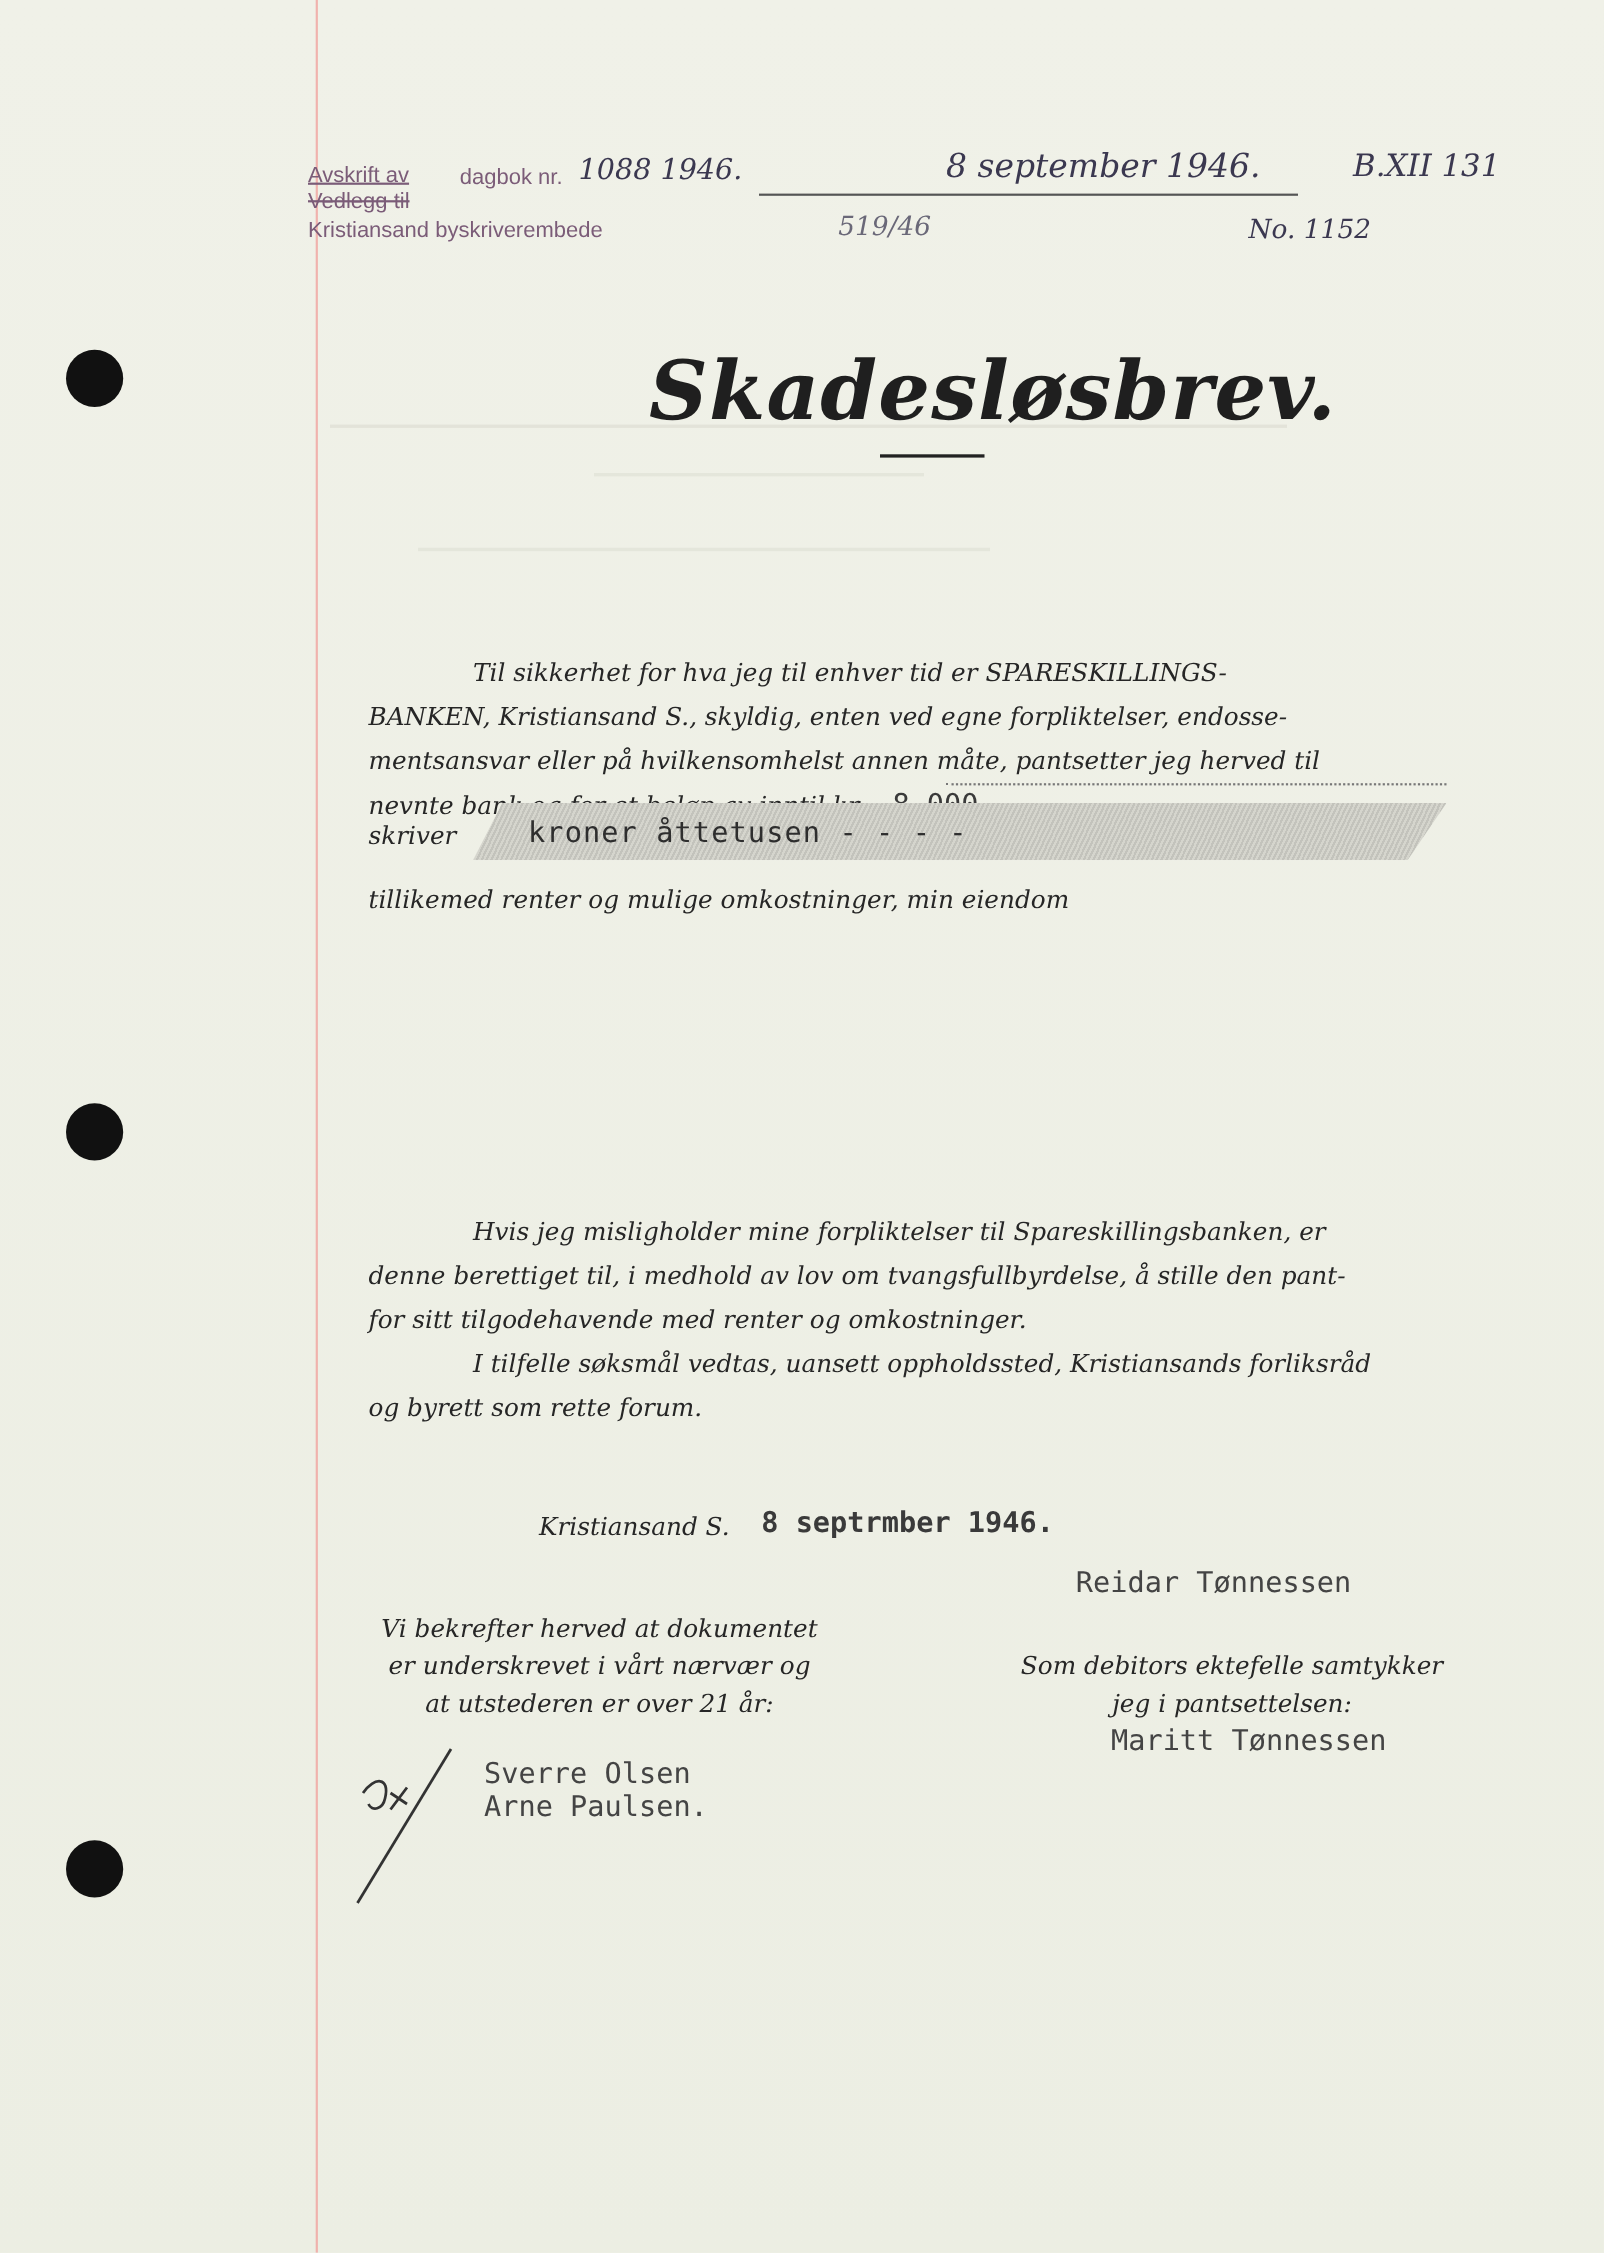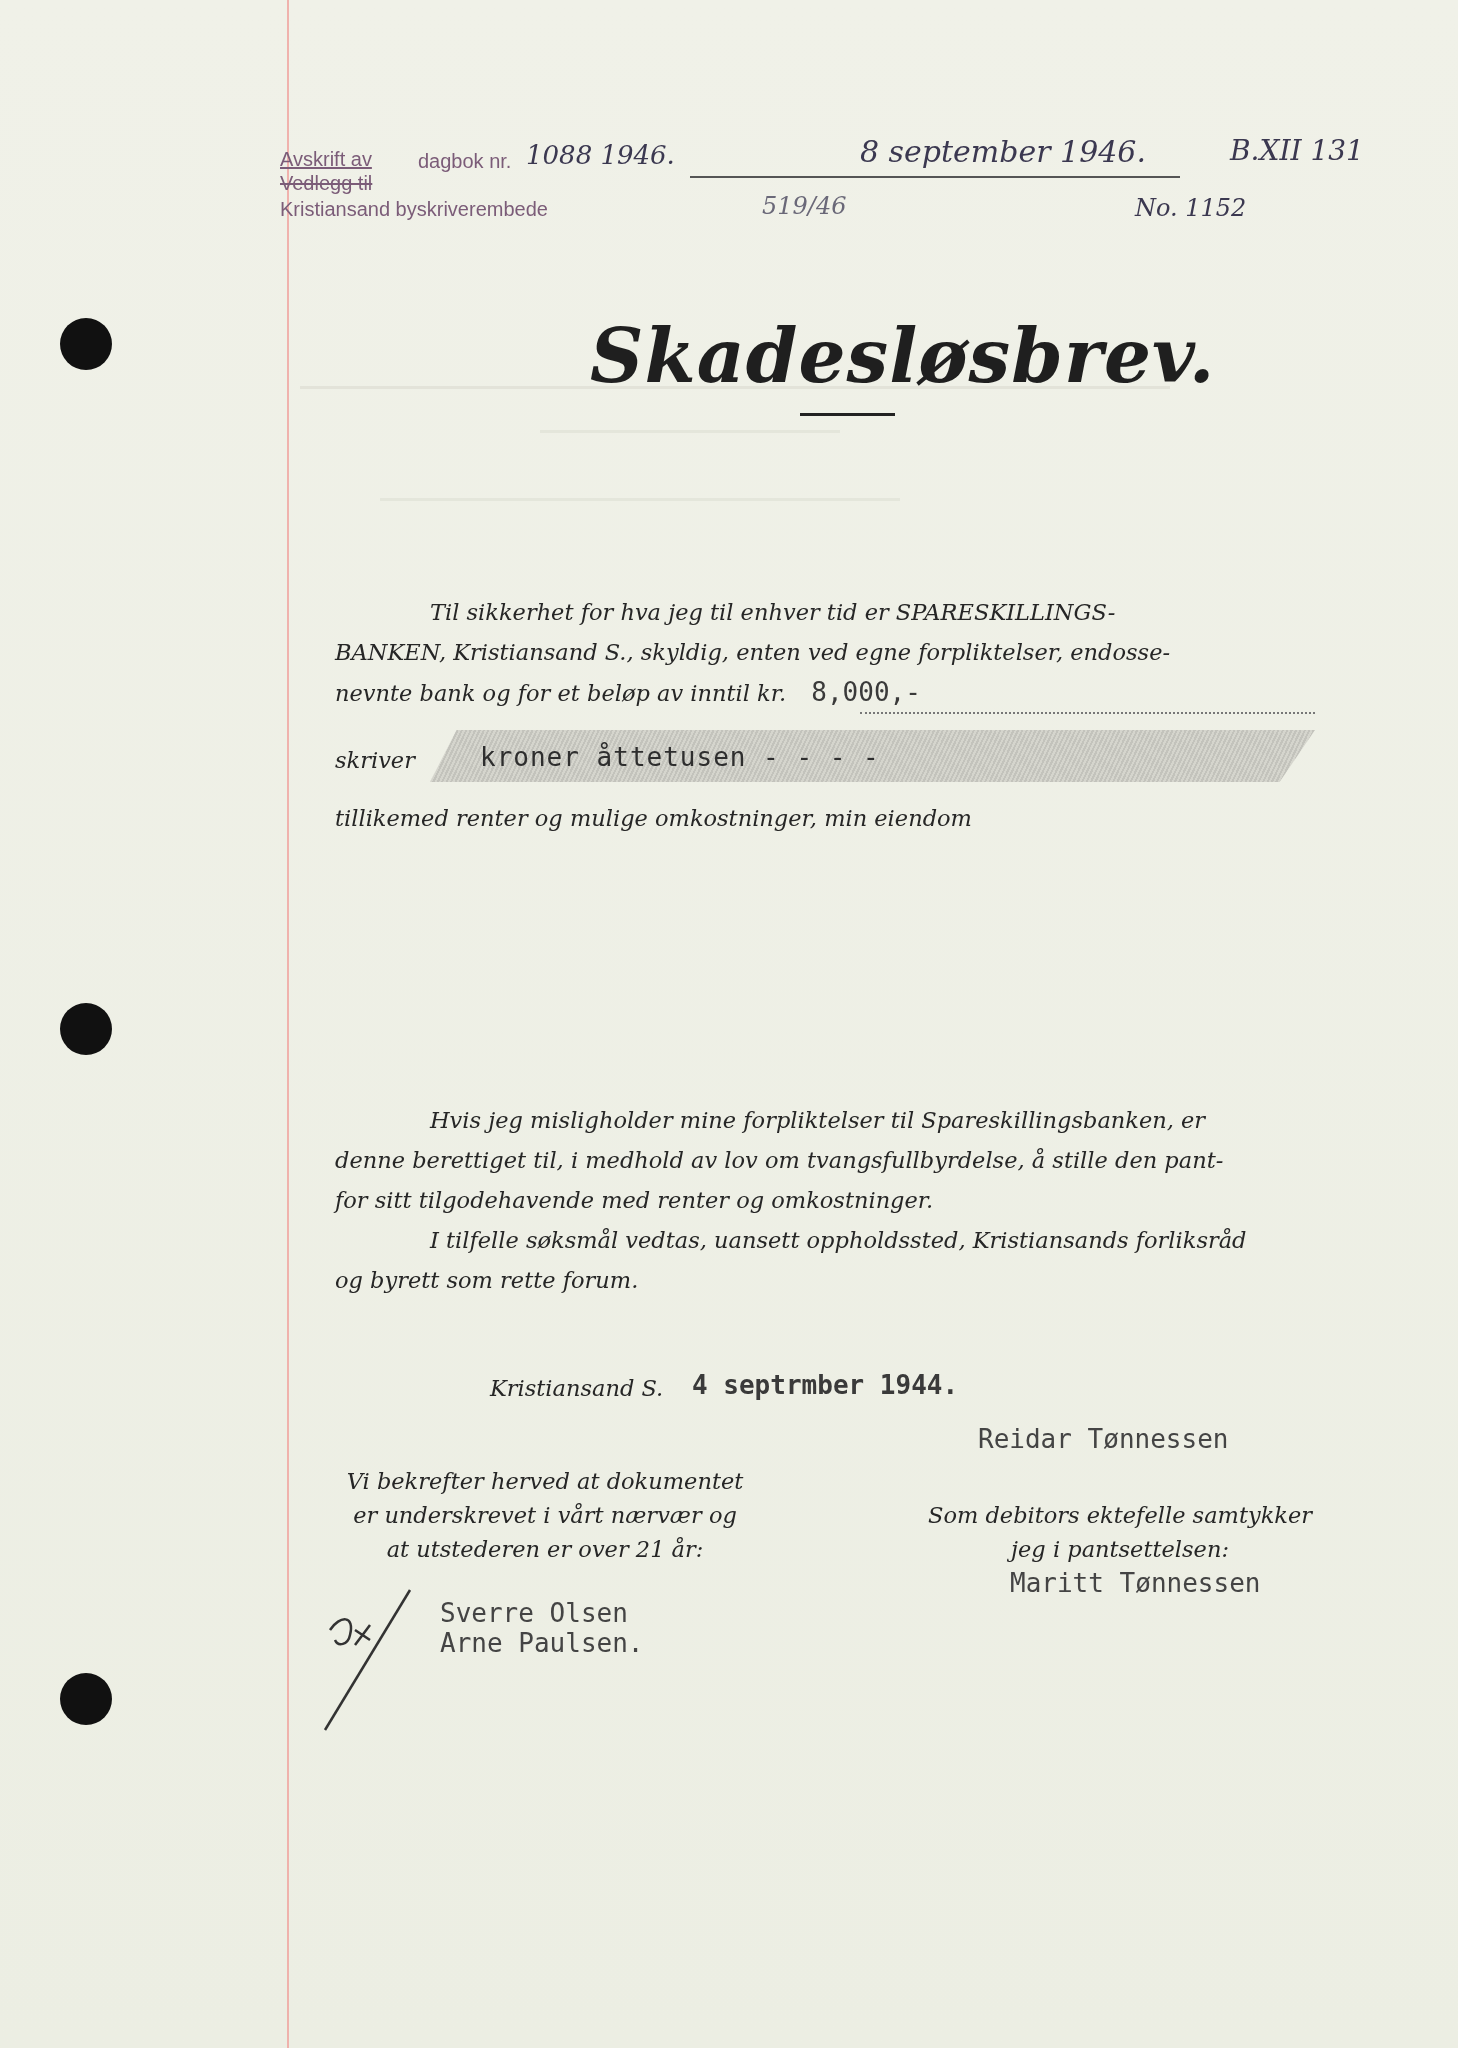--- a/index.html
+++ b/index.html
@@ -67,20 +67,21 @@
   <div class="faint" style="left:300px;top:386px;width:870px;opacity:.6"></div>
   <div class="faint" style="left:540px;top:430px;width:300px;opacity:.5"></div>
   <div class="faint" style="left:380px;top:498px;width:520px;opacity:.5"></div>
 
   <div class="title">Skadesløsbrev.</div>
   <div class="title-rule"></div>
 
   <div class="para" style="left:335px;top:592px;width:980px">
     <div class="line" style="padding-left:95px">Til sikkerhet for hva jeg til enhver tid er SPARESKILLINGS-</div>
     <div class="line">BANKEN, Kristiansand S., skyldig, enten ved egne forpliktelser, endosse-</div>
+    <div class="line">mentsansvar eller på hvilkensomhelst annen måte, pantsetter jeg herved til</div>
     <div class="line">
       <span>nevnte bank og for et beløp av inntil kr.</span>
       <span class="tw" style="font-size:26px;margin-left:18px">8,000,-</span>
     </div>
   </div>
   <div class="dotted" style="left:860px;top:712px;width:455px"></div>
 
   <div class="para" style="left:335px;top:740px">skriver</div>
   <div class="shaded"></div>
   <div class="shaded-text">kroner åttetusen - - - -</div>
@@ -90,21 +91,21 @@
 
   <div class="para" style="left:335px;top:1100px;width:980px">
     <div class="line" style="padding-left:95px">Hvis jeg misligholder mine forpliktelser til Spareskillingsbanken, er</div>
     <div class="line">denne berettiget til, i medhold av lov om tvangsfullbyrdelse, å stille den pant-</div>
     <div class="line">for sitt tilgodehavende med renter og omkostninger.</div>
     <div class="line" style="padding-left:95px">I tilfelle søksmål vedtas, uansett oppholdssted, Kristiansands forliksråd</div>
     <div class="line">og byrett som rette forum.</div>
   </div>
 
   <div class="para" style="left:490px;top:1368px">Kristiansand S.</div>
-  <div class="sig-tw" style="left:692px;top:1370px;font-weight:bold;color:#3a3a3a">4 septrmber 1944.</div>
+  <div class="sig-tw" style="left:692px;top:1370px;font-weight:bold;color:#3a3a3a">8 septrmber 1946.</div>
 
   <div class="sig-tw" style="left:978px;top:1424px">Reidar Tønnessen</div>
 
   <div class="center-block" style="left:330px;top:1464px;width:430px">
     <div>Vi bekrefter herved at dokumentet</div>
     <div>er underskrevet i vårt nærvær og</div>
     <div>at utstederen er over 21 år:</div>
   </div>
 
   <div class="center-block" style="left:905px;top:1498px;width:430px">

